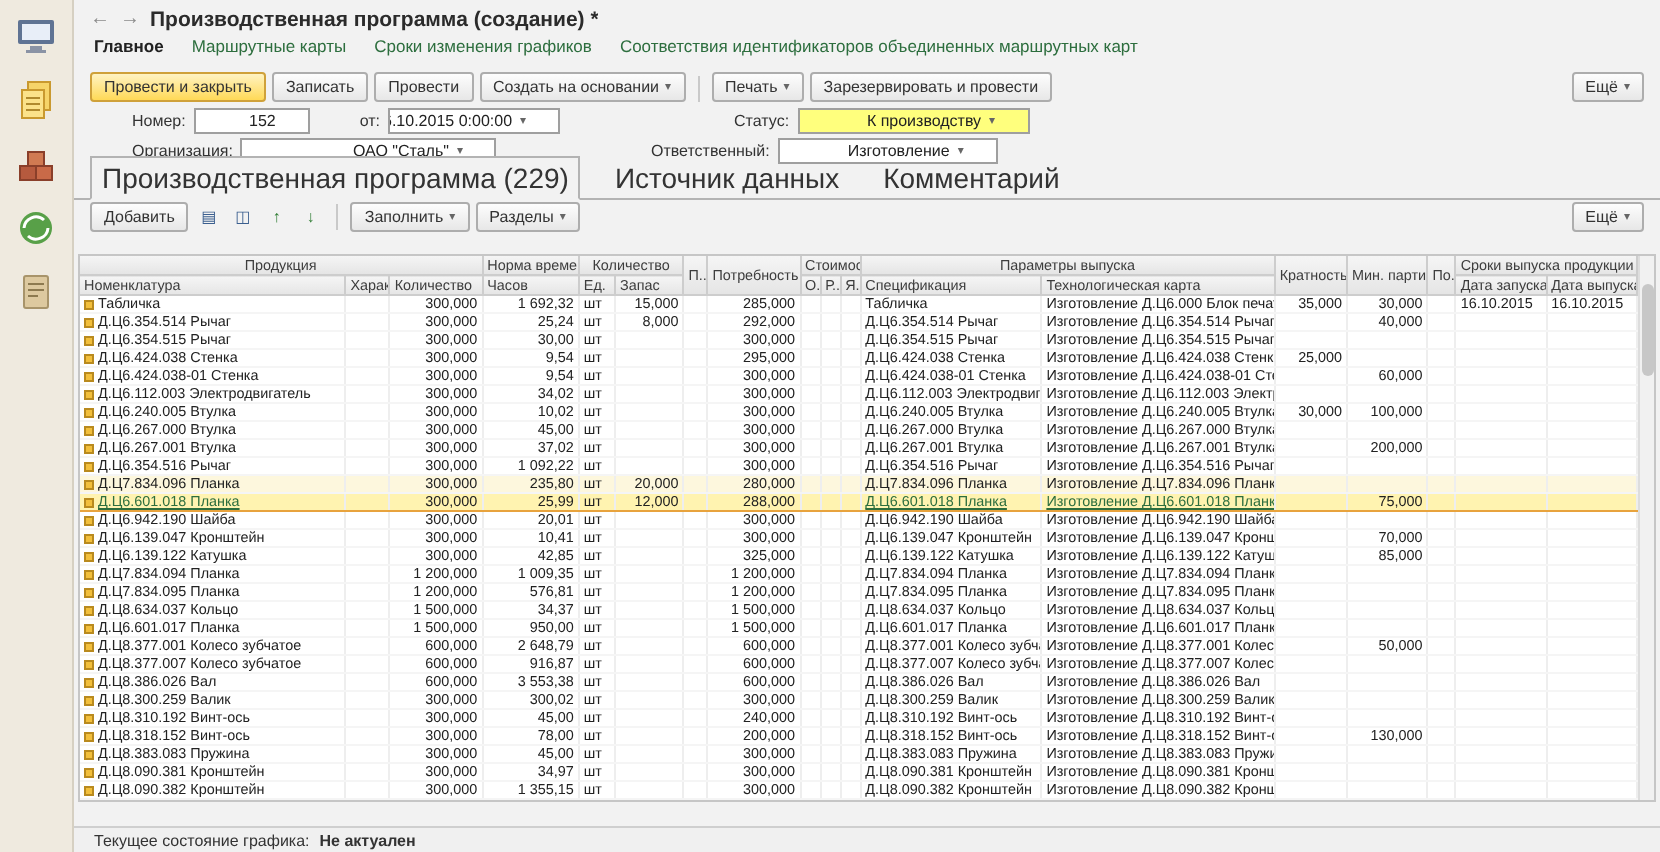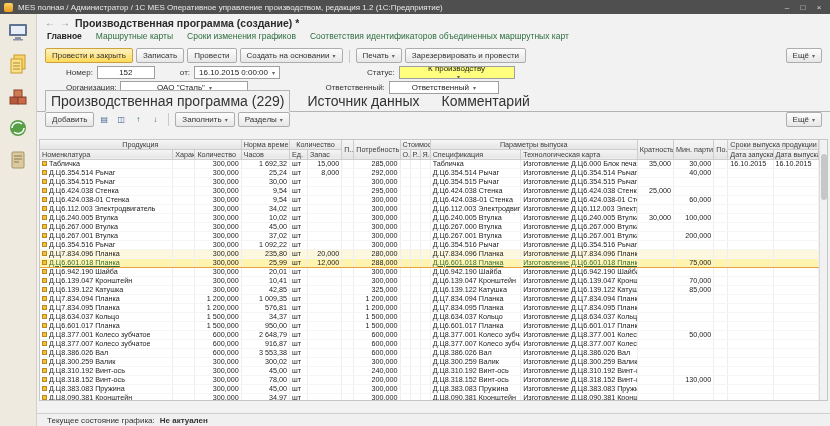--- a/index.html
+++ b/index.html
@@ -43,25 +43,25 @@
     font-size:8px; color:#333; white-space:nowrap; cursor:pointer; }
   .btn.primary { background:linear-gradient(#fff3c2,#ffd957); border-color:#cfa13a; }
   .dd { font-size:6px; color:#666; }
   .sep { width:1px; height:13px; background:#c9c9c9; margin:0 3px; }
   .spacer { flex:1 1 auto; }
 
   
   .formarea { padding:2px 8px 1px 8px; }
   .frow { height:15px; display:flex; align-items:center; gap:4px; }
   .flabel { font-size:8px; color:#333; white-space:nowrap;margin-left:21px; }
-  .field { display:inline-flex; align-items:center; justify-content:center; height:13px;
+  .field { display:inline-flex; align-items:center; justify-content:flex-end; height:13px;
     border:1px solid #9f9f9f; background:#fff; font-size:8px; color:#222; padding:0 16px;
     white-space:nowrap; overflow:hidden; }
   .field .dd { margin-left:4px; }
-  .field.status { background:#ffff7d;flex-direction:column; }
+  .field.status { background:#ffff7d; }
   .gap { width:58px; flex:0 0 auto; }
 
   
   .secttabs { height:16px; display:flex; align-items:flex-end; gap:12px; padding:0 8px;
     border-bottom:1px solid #b3b3b3; }
   .stab { font-size:14px; color:#333; padding:2px 5px; white-space:nowrap; cursor:pointer; }
   .stab.active { background:#f2f2f2; border:1px solid #b3b3b3; border-bottom:1px solid #f2f2f2;
     margin-bottom:-1px; }
 
   
@@ -97,29 +97,20 @@
   
   .statusbar { height:13px; display:flex; align-items:center; gap:5px; padding:0 10px;
     border-top:1px solid #cfcfcf; background:#f0f0f0; font-size:8px; color:#333; flex:0 0 auto; }
   .statusbar b { font-weight:bold; }
 </style>
 </head>
 <body>
 
 <div class="window">
 
-  <div class="titlebar">
-    <span class="app-logo"></span>
-    <span class="title-text">MES полная / Администратор / 1С MES Оперативное управление производством, редакция 1.2 (1С:Предприятие)</span>
-    <span class="win-controls">
-      <span class="wc">–</span>
-      <span class="wc">□</span>
-      <span class="wc wc-close">×</span>
-    </span>
-  </div>
 
   <div class="app">
     <div class="sidebar">
       <div class="sitem">
         <svg width="22" height="22" viewBox="0 0 22 22">
             <rect x="2" y="3" width="18" height="12" rx="1" fill="#5f7393"></rect>
             <rect x="4" y="5" width="14" height="8" fill="#e8eef8"></rect>
             <rect x="8" y="16" width="6" height="2" fill="#8a93a5"></rect>
             <rect x="6" y="18" width="10" height="1.5" fill="#8a93a5"></rect>
           </svg>
@@ -213,21 +204,21 @@
         </div>
         <div class="frow">
           <span class="flabel">Организация:</span>
           <span class="field" style="width:128px">
             <span>ОАО "Сталь"</span>
             <span class="dd">▾</span>
           </span>
           <span class="gap" style="width:48px"></span>
           <span class="flabel">Ответственный:</span>
           <span class="field" style="width:110px">
-            <span>Ответственный</span>
+            <span>Изготовление</span>
             <span class="dd">▾</span>
           </span>
         </div>
       </div>
 
       <div class="secttabs">
         <span class="stab active">Производственная программа (229)</span>
         <span class="stab">Источник данных</span>
         <span class="stab">Комментарий</span>
       </div>

